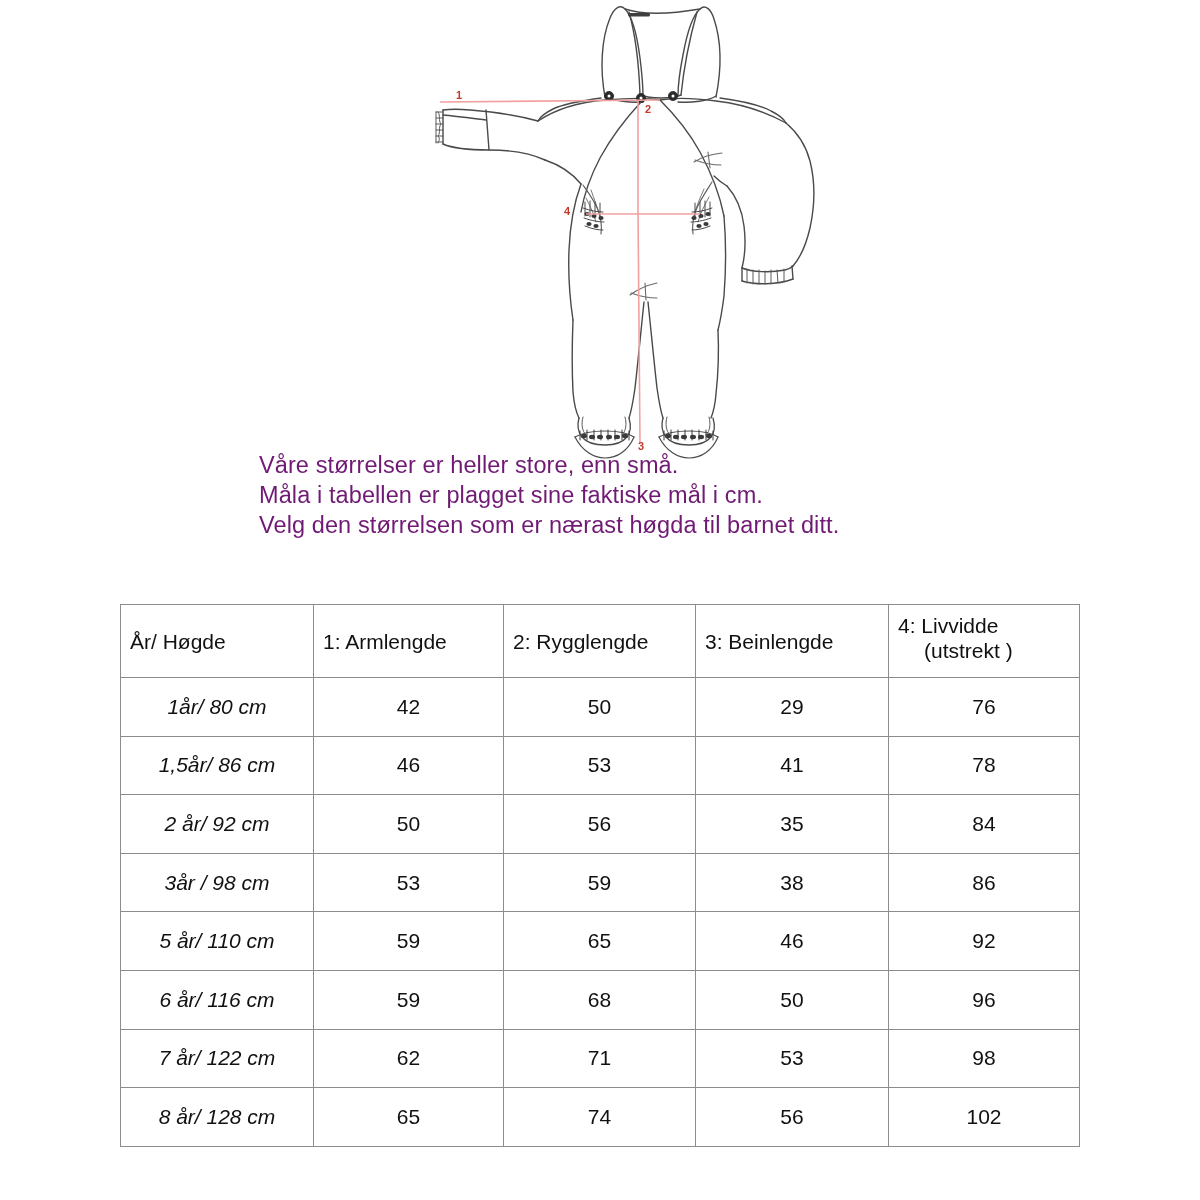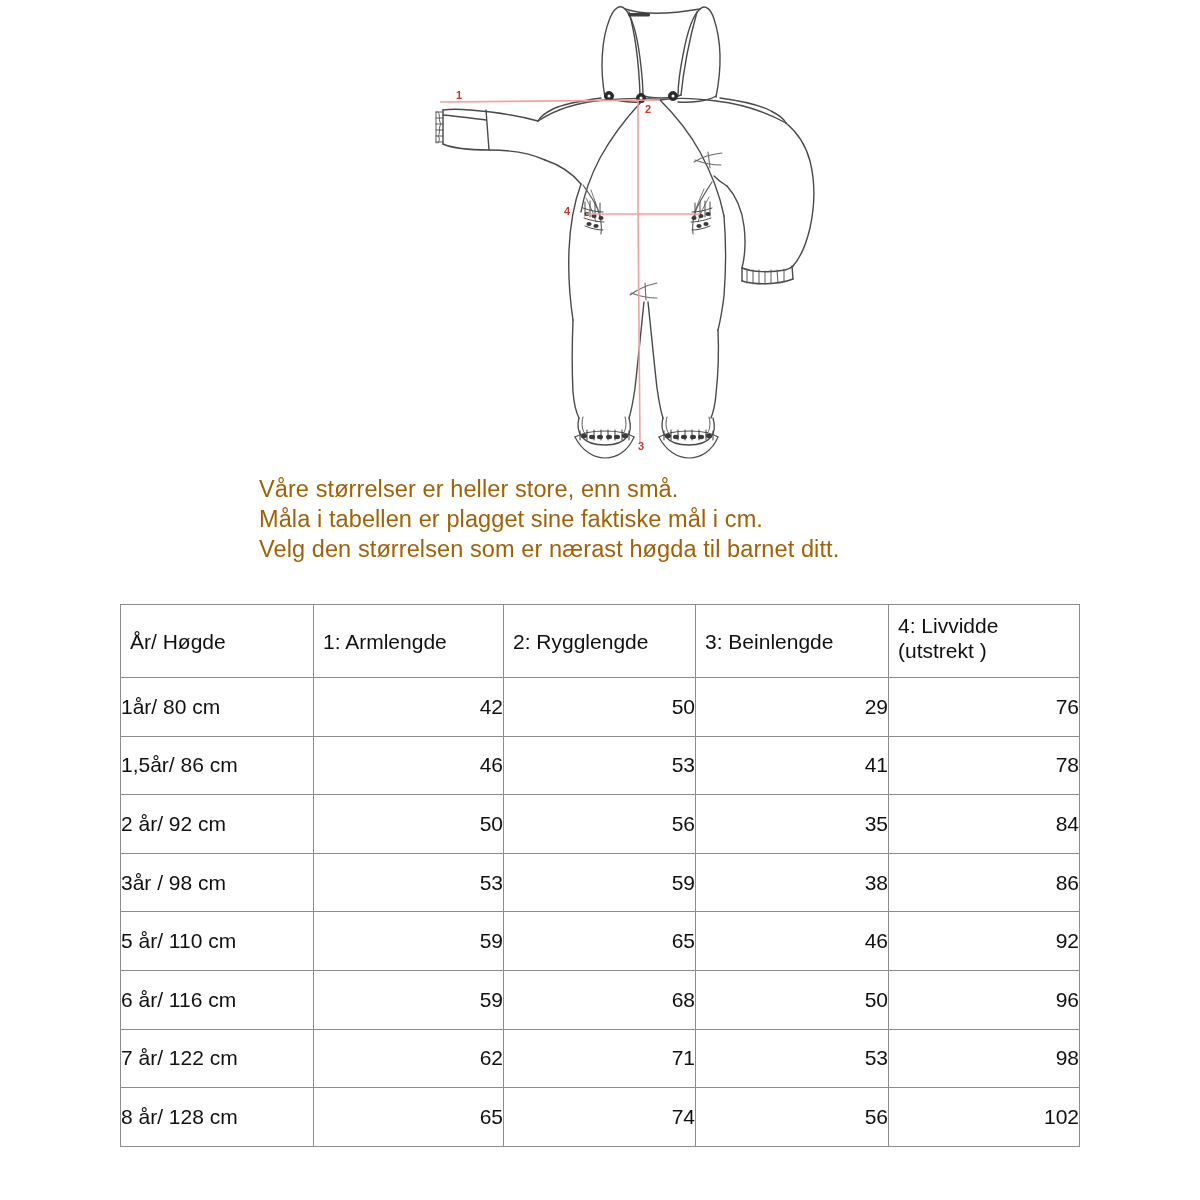--- a/index.html
+++ b/index.html
@@ -27,26 +27,26 @@
   #illustration svg {
     display: block;
     width: 1200px;
     height: 470px;
   }
 
   
   #intro {
     position: absolute;
     left: 259px;
-    top: 474px;
+    top: 450px;
     width: 820px;
     font-size: 23.5px;
     line-height: 30px;
     letter-spacing: 0.1px;
-    color: #a16207;
+    color: #701a75;
   }
   #intro .line {
     white-space: nowrap;
   }
 
   
   #size-table-wrap {
     position: absolute;
     left: 120px;
     top: 604px;
@@ -78,26 +78,27 @@
     padding: 0 0 0 9px;
     line-height: 25px;
   }
   table.size-table thead th.head-wrap {
     vertical-align: top;
     padding-top: 8px;
     border-radius: 17px;
   }
   table.size-table tbody td {
     height: 57.6px;
-    text-align: right;
+    text-align: center;
   }
   table.size-table tbody td.label-cell {
-    text-align: left;
-  }
-  .hdr-l2 { display: block; }
+    text-align: center;
+    font-style: italic;
+  }
+  .hdr-l2 { display: block; margin-left: 26px; }
 </style>
 </head>
 <body>
 
 <div id="illustration">
   <svg viewBox="0 0 1200 470" xmlns="http://www.w3.org/2000/svg">
     <g fill="none" stroke="#4a4a4a" stroke-width="1.4" stroke-linejoin="round" stroke-linecap="round">
 
       <path d="M605 97 C600 70 601 40 610 18 C614 8 620 4 625 9 C632 16 637 35 640 58 C642 74 643 88 643 96"></path>
       <path d="M678 96 C678 86 680 70 683 55 C687 33 693 15 700 9 C705 4 711 9 714 19 C722 43 721 72 716 97"></path>

